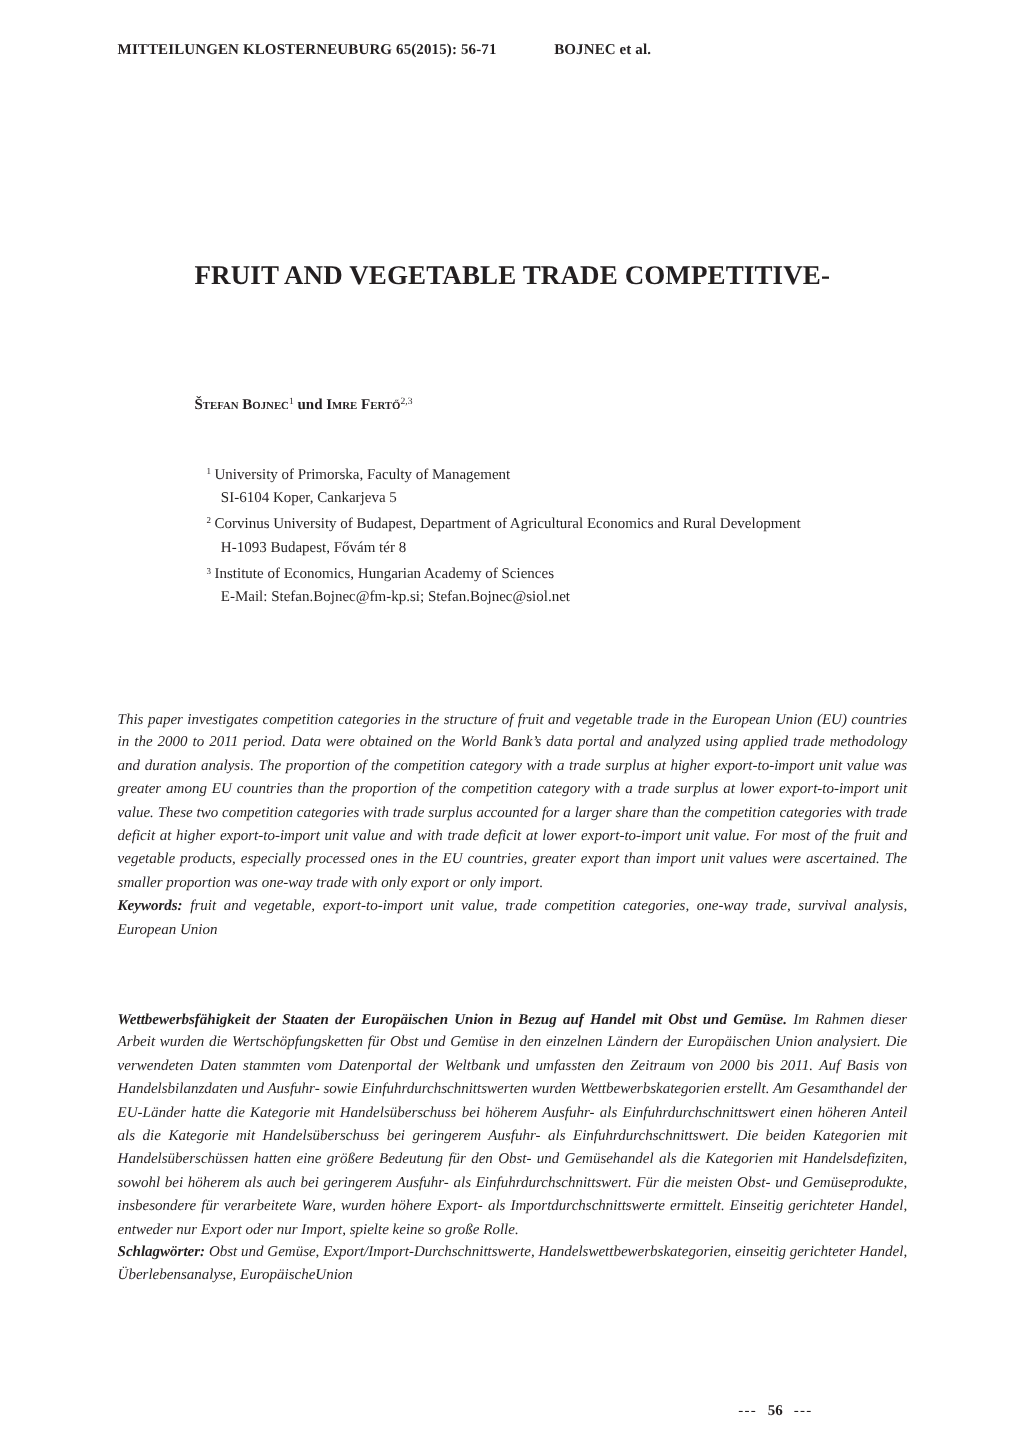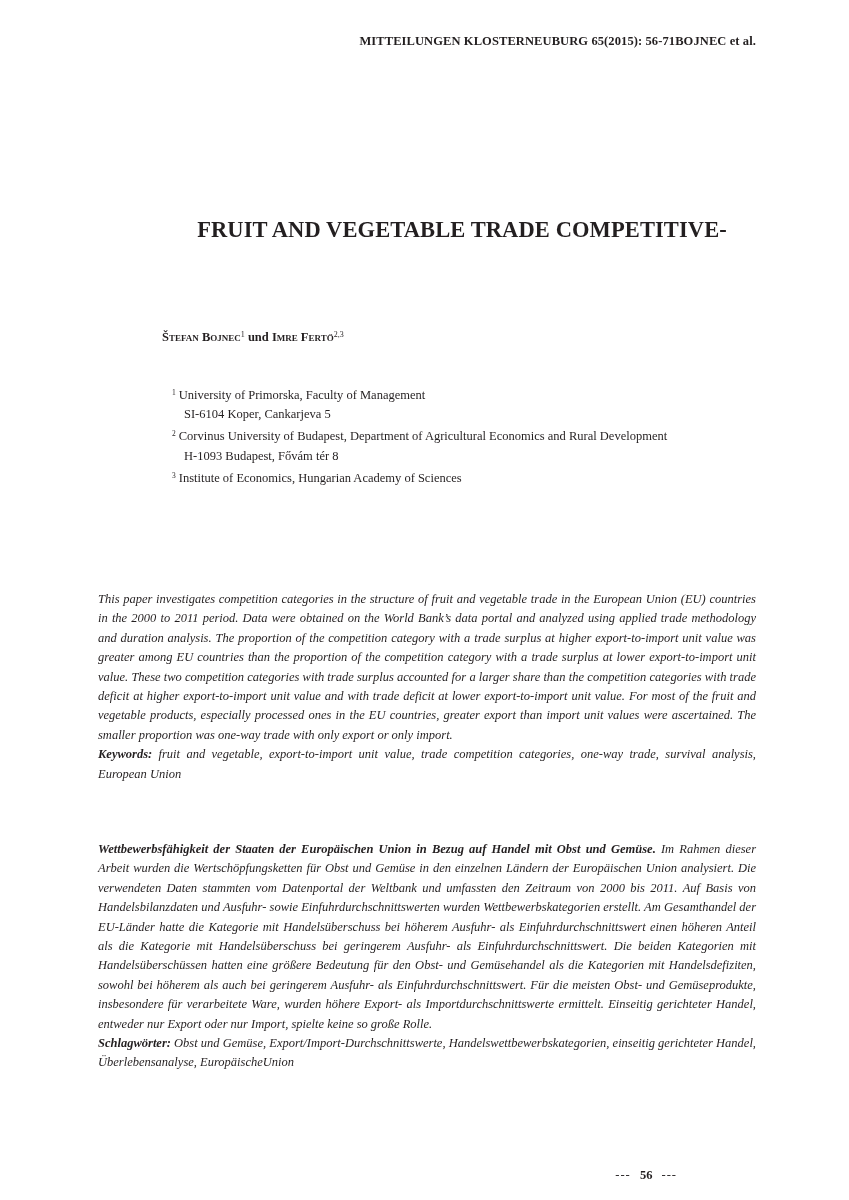--- a/index.html
+++ b/index.html
@@ -17,33 +17,33 @@
     }
     .running-head {
       position: absolute;
       top: 34px;
       left: 98px;
       width: 658px;
       font-size: 12.5px;
       font-weight: bold;
       letter-spacing: 0.1px;
       display: flex;
-      justify-content: flex-end;
+      justify-content: flex-start;
+      gap: 48px;
     }
     .title {
       position: absolute;
       top: 216px;
       left: 162px;
       width: 600px;
       margin: 0;
       font-size: 22.5px;
       line-height: 28px;
       font-weight: bold;
       letter-spacing: 0.1px;
-      text-align: center;
     }
     .title span { display: block; }
     .authors {
       position: absolute;
       top: 330px;
       left: 162px;
       font-size: 12.5px;
       font-weight: bold;
       font-variant: small-caps;
     }
@@ -102,20 +102,21 @@
   <span class="und">und</span>
   <span>Imre Fertő</span><sup>2,3</sup>
 </div>
 
 <div class="affiliations">
   <div class="aff-line"><sup>1</sup><span>University of Primorska, Faculty of Management</span></div>
   <div class="aff-line indent"><span>SI-6104 Koper, Cankarjeva 5</span></div>
   <div class="aff-line"><sup>2</sup><span>Corvinus University of Budapest, Department of Agricultural Economics and Rural Development</span></div>
   <div class="aff-line indent"><span>H-1093 Budapest, Fővám tér 8</span></div>
   <div class="aff-line"><sup>3</sup><span>Institute of Economics, Hungarian Academy of Sciences</span></div>
+  <div class="aff-line indent"><span>E-Mail: Stefan.Bojnec@fm-kp.si; Stefan.Bojnec@siol.net</span></div>
 </div>
 
 <section class="abstract abstract-en">
   <p>This paper investigates competition categories in the structure of fruit and vegetable trade in the European Union (EU) countries in the 2000 to 2011 period. Data were obtained on the World Bank’s data portal and analyzed using applied trade methodology and duration analysis. The proportion of the competition category with a trade surplus at higher export-to-import unit value was greater among EU countries than the proportion of the competition cate­gory with a trade surplus at lower export-to-import unit value. These two competition categories with trade surplus accounted for a larger share than the competition categories with trade deficit at higher export-to-import unit value and with trade deficit at lower export-to-import unit value. For most of the fruit and vegetable products, especially processed ones in the EU countries, greater export than import unit values were ascertained. The smaller proportion was one-way trade with only export or only import.</p>
   <p><span class="kw-label">Keywords:</span><span> fruit and vegetable, export-to-import unit value, trade competition categories, one-way trade, survival analysis, European Union</span></p>
 </section>
 
 <section class="abstract abstract-de">
   <p><strong>Wettbewerbsfähigkeit der Staaten der Europäischen Union in Bezug auf Handel mit Obst und Gemüse.</strong><span> Im Rah­men dieser Arbeit wurden die Wertschöpfungsketten für Obst und Gemüse in den einzelnen Ländern der Europäi­schen Union analysiert. Die verwendeten Daten stammten vom Datenportal der Weltbank und umfassten den Zeit­raum von 2000 bis 2011. Auf Basis von Handelsbilanzdaten und Ausfuhr- sowie Einfuhrdurchschnittswerten wurden Wettbewerbskategorien erstellt. Am Gesamthandel der EU-Länder hatte die Kategorie mit Handelsüberschuss bei höherem Ausfuhr- als Einfuhrdurchschnittswert einen höheren Anteil als die Kategorie mit Handelsüberschuss bei geringerem Ausfuhr- als Einfuhrdurchschnittswert. Die beiden Kategorien mit Handelsüberschüssen hatten eine größere Bedeutung für den Obst- und Gemüsehandel als die Kategorien mit Handelsdefiziten, sowohl bei höherem als auch bei geringerem Ausfuhr- als Einfuhrdurchschnittswert. Für die meisten Obst- und Gemüseprodukte, insbe­sondere für verarbeitete Ware, wurden höhere Export- als Importdurchschnittswerte ermittelt. Einseitig gerichteter Handel, entweder nur Export oder nur Import, spielte keine so große Rolle.</span></p>
   <p><span class="kw-label">Schlagwörter:</span><span> Obst und Gemüse, Export/Import-Durchschnittswerte, Handelswettbewerbskategorien, einseitig ge­richteter Handel, Überlebensanalyse, EuropäischeUnion</span></p>

